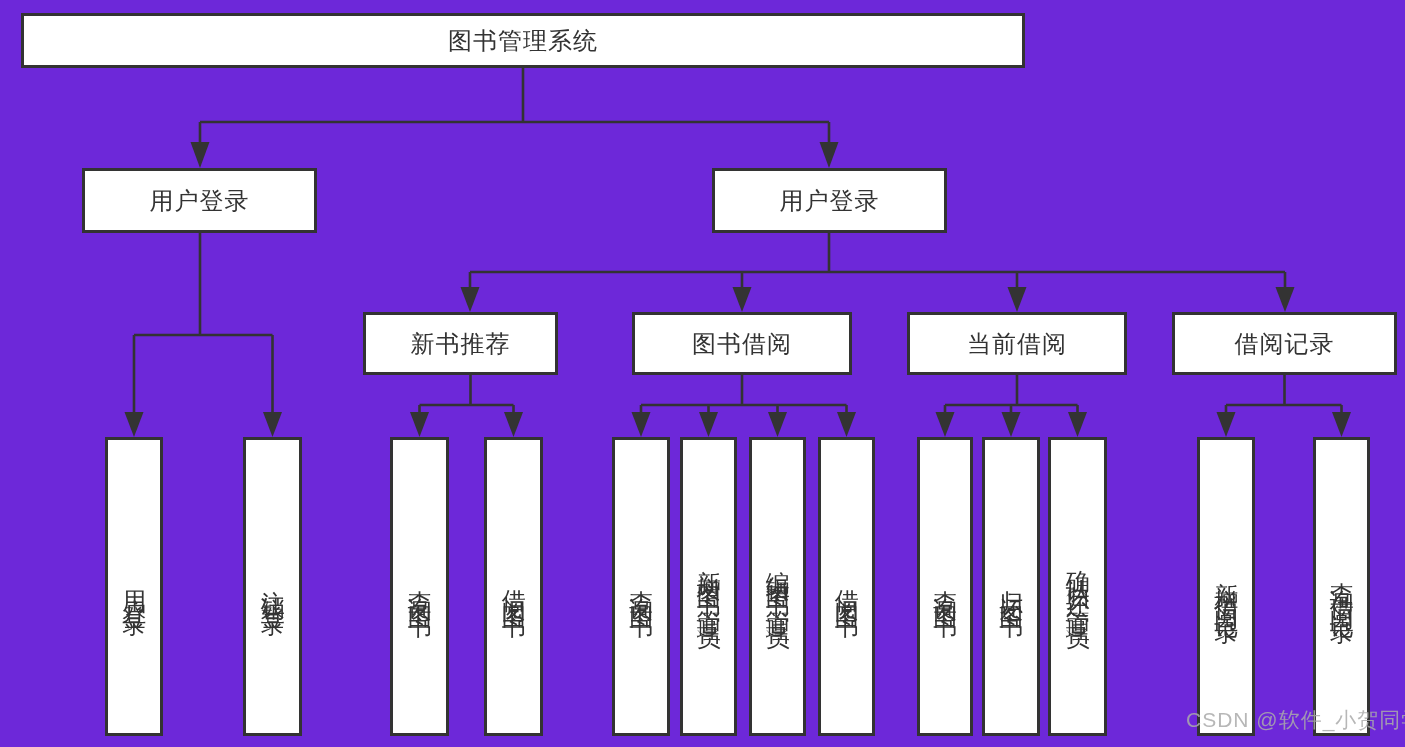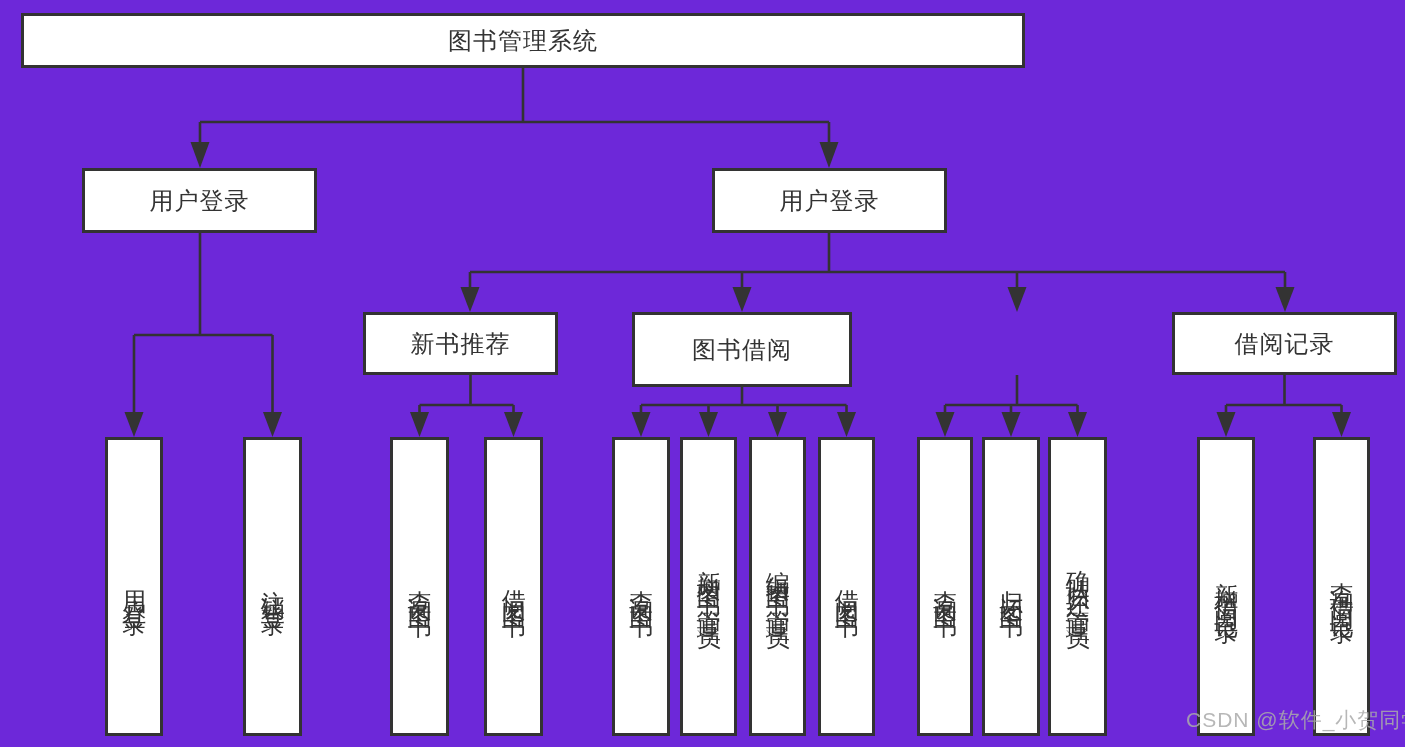--- a/index.html
+++ b/index.html
@@ -123,22 +123,25 @@
   <div class="node" style="left:82px; top:168px; width:235px; height:65px;">
     <span>用户登录</span>
   </div>
   <div class="node" style="left:712px; top:168px; width:235px; height:65px;">
     <span>用户登录</span>
   </div>
 
   <div class="node" style="left:363px; top:312px; width:195px; height:63px;">
     <span>新书推荐</span>
   </div>
-  <div class="node" style="left:632px; top:312px; width:220px; height:75px;">
+  <div class="node" style="left:632px; top:312px; width:220px; height:63px;">
     <span>图书借阅</span>
+  </div>
+  <div class="node" style="left:907px; top:312px; width:220px; height:63px;">
+    <span>当前借阅</span>
   </div>
   <div class="node" style="left:1172px; top:312px; width:225px; height:63px;">
     <span>借阅记录</span>
   </div>
 
   <div class="node" style="left:105px; top:437px; width:58px; height:299px;">
     <span class="leaf-text">用户登录</span>
   </div>
   <div class="node" style="left:243px; top:437px; width:59px; height:299px;">
     <span class="leaf-text">注销登录</span>

